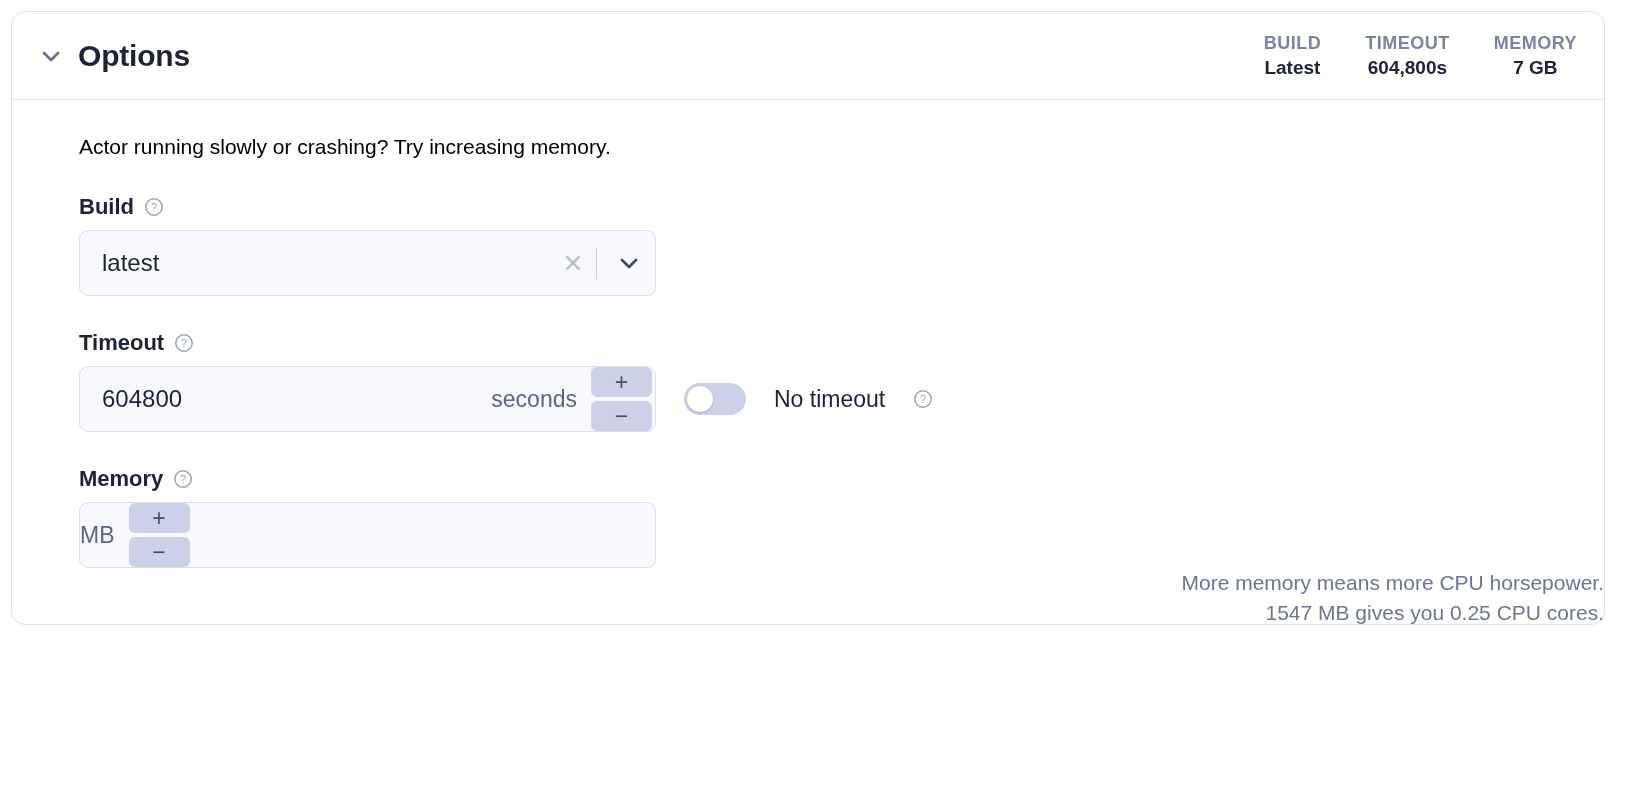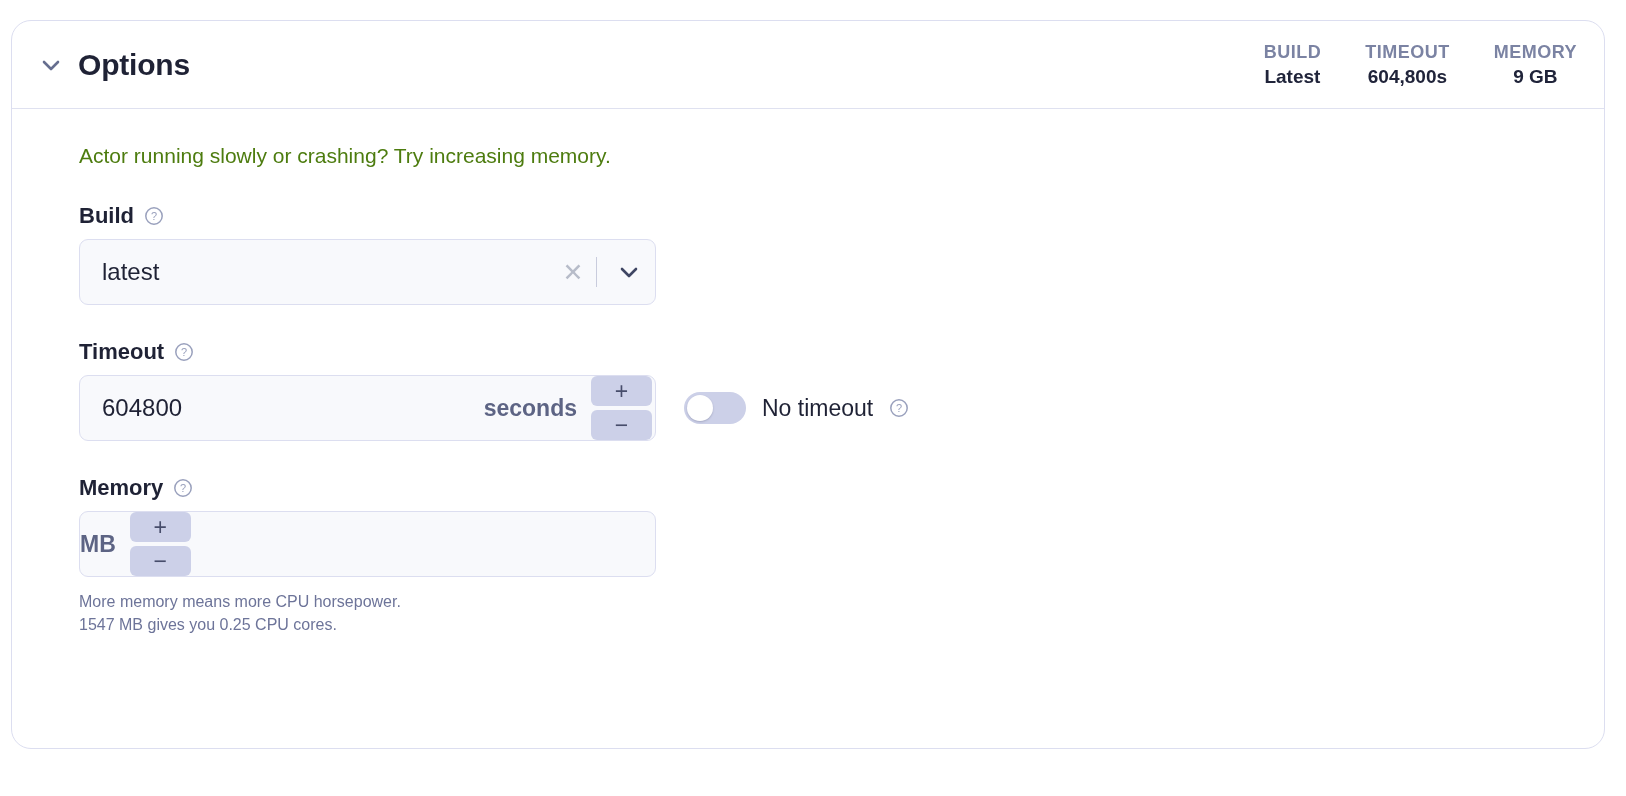--- a/index.html
+++ b/index.html
@@ -19,26 +19,26 @@
     width: 1626px;
     height: 796px;
     background: #ffffff;
     overflow: hidden;
   }
 
   
   .card {
     position: absolute;
     left: 11px;
-    top: 20px;
+    top: 11px;
     width: 1594px;
-    height: 729px;
+    height: 614px;
     box-sizing: border-box;
     border: 1px solid #dcdef0;
-    border-radius: 20px;
+    border-radius: 14px;
     background: #ffffff;
   }
 
   
   .card-header {
     position: relative;
     height: 88px;
     box-sizing: border-box;
     border-bottom: 1px solid #dfe1f0;
     display: flex;
@@ -102,21 +102,21 @@
 
   
   .card-body {
     position: relative;
     padding: 34px 0 0 0;
   }
 
   .hint-line {
     margin-left: 67px;
     font-size: 21px;
-    color: #4d7c0f;
+    color: #000000;
     line-height: 1.25;
   }
 
   .field-block { margin-left: 67px; }
 
   .field-label-row {
     display: flex;
     align-items: center;
     gap: 10px;
     margin-top: 34px;
@@ -192,21 +192,20 @@
     cursor: pointer;
   }
   .select-caret svg { display: block; }
 
   
   .unit-suffix {
     font-size: 23px;
     color: #5d6484;
     padding-right: 14px;
     white-space: nowrap;
-    font-weight: bold;
   }
   .stepper {
     width: 64px;
     height: 100%;
     display: flex;
     flex-direction: column;
     justify-content: center;
     gap: 4px;
     padding-right: 3px;
     box-sizing: border-box;
@@ -222,21 +221,21 @@
     font-size: 23px;
     line-height: 1;
     cursor: pointer;
     user-select: none;
   }
 
   
   .toggle-group {
     display: flex;
     align-items: center;
-    gap: 16px;
+    gap: 28px;
   }
   .toggle {
     width: 62px;
     height: 32px;
     border-radius: 16px;
     background: #ccd0e8;
     position: relative;
     cursor: pointer;
     flex: none;
   }
@@ -252,24 +251,24 @@
   }
   .toggle-label {
     font-size: 23px;
     color: #1f2235;
     white-space: nowrap;
   }
 
   
   .helper-text {
     margin-left: 67px;
-    margin-top: 14px;
-    font-size: 16px;
+    font-size: 21px;
     line-height: 1.42;
     color: #6d7499;
+    text-align: right;
   }
   .helper-text div { white-space: nowrap; }
 </style>
 </head>
 <body>
 
 <div class="canvas">
   <div class="card">
 
     <div class="card-header">
@@ -286,21 +285,21 @@
         <div class="stat">
           <div class="stat-label">BUILD</div>
           <div class="stat-value">Latest</div>
         </div>
         <div class="stat">
           <div class="stat-label">TIMEOUT</div>
           <div class="stat-value">604,800s</div>
         </div>
         <div class="stat">
           <div class="stat-label">MEMORY</div>
-          <div class="stat-value">9 GB</div>
+          <div class="stat-value">7 GB</div>
         </div>
       </div>
     </div>
 
     <div class="card-body">
 
       <div class="hint-line">Actor running slowly or crashing? Try increasing memory.</div>
 
       <div class="field-block">
         <div class="field-label-row">

